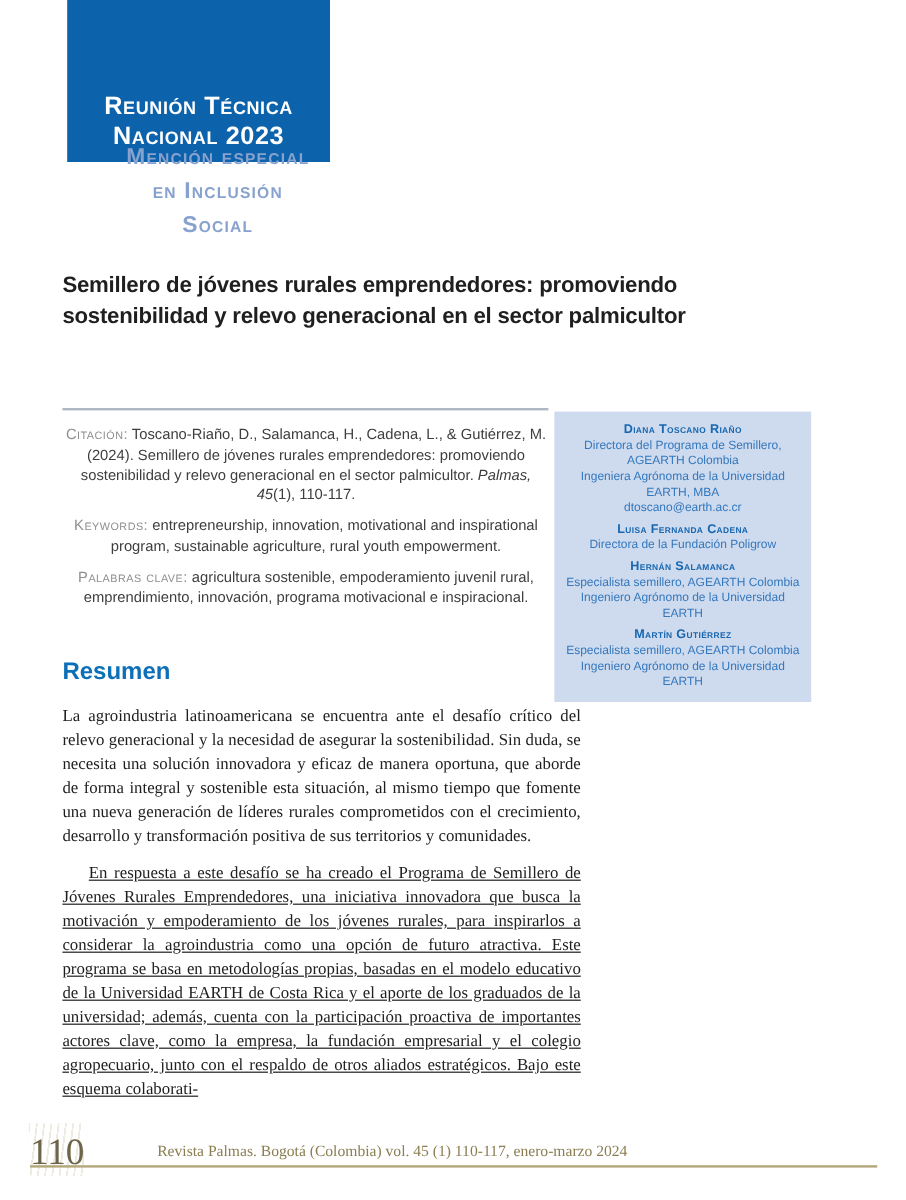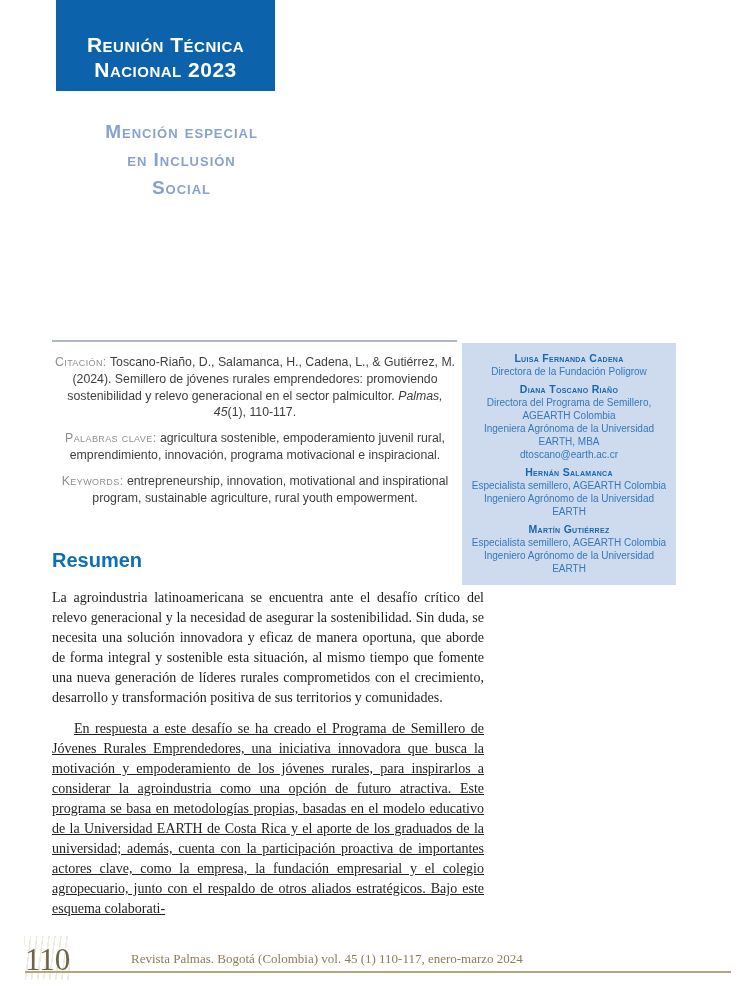--- a/index.html
+++ b/index.html
@@ -10,21 +10,21 @@
     height: 1000px;
     background: #ffffff;
     overflow: hidden;
     font-family: "Liberation Sans", sans-serif;
   }
 
   
   .banner {
     position: absolute;
     left: 56px; top: 0;
-    width: 219px; height: 91px;
+    width: 219px; height: 135px;
     background: #0c63ab;
     display: flex;
     align-items: flex-end;
     justify-content: center;
     padding-bottom: 9px;
   }
   .banner-text {
     color: #ffffff;
     font-weight: bold;
     font-variant: small-caps;
@@ -189,42 +189,43 @@
     <div class="banner-text">
       <div>Reunión Técnica</div>
       <div>Nacional 2023</div>
     </div>
   </div>
 
   <div class="mention">
     <span class="mention-inner">Mención especial en Inclusión Social</span>
   </div>
 
+  <h1 class="title-es">Semillero de jóvenes rurales emprendedores: promoviendo sostenibilidad y relevo generacional en el sector palmicultor</h1>
 
 
   <div class="divider"></div>
 
   <section class="meta">
     <p><span class="label">Citación:</span> <span>Toscano-Riaño, D., Salamanca, H., Cadena, L., &amp; Gutiérrez, M. (2024). Semillero de jóvenes rurales emprendedores: promoviendo sostenibilidad y relevo generacional en el sector palmicultor.</span> <span class="it">Palmas, 45</span><span>(1), 110-117.</span></p>
+    <p><span class="label">Keywords:</span> <span>entrepreneurship, innovation, motivational and inspirational program, sustainable agriculture, rural youth empowerment.</span></p>
     <p><span class="label">Palabras clave:</span> <span>agricultura sostenible, empoderamiento juvenil rural, emprendimiento, innovación, programa motivacional e inspiracional.</span></p>
-    <p><span class="label">Keywords:</span> <span>entrepreneurship, innovation, motivational and inspirational program, sustainable agriculture, rural youth empowerment.</span></p>
   </section>
 
   <aside class="authors">
-    <div class="author">
-      <div class="author-name">Luisa Fernanda Cadena</div>
-      <div class="author-line">Directora de la Fundación Poligrow</div>
-    </div>
     <div class="author">
       <div class="author-name">Diana Toscano Riaño</div>
       <div class="author-line">Directora del Programa de Semillero, AGEARTH Colombia</div>
       <div class="author-line">Ingeniera Agrónoma de la Universidad EARTH, MBA</div>
       <div class="author-line">dtoscano@earth.ac.cr</div>
     </div>
     <div class="author">
+      <div class="author-name">Luisa Fernanda Cadena</div>
+      <div class="author-line">Directora de la Fundación Poligrow</div>
+    </div>
+    <div class="author">
       <div class="author-name">Hernán Salamanca</div>
       <div class="author-line">Especialista semillero, AGEARTH Colombia</div>
       <div class="author-line">Ingeniero Agrónomo de la Universidad EARTH</div>
     </div>
     <div class="author">
       <div class="author-name">Martín Gutiérrez</div>
       <div class="author-line">Especialista semillero, AGEARTH Colombia</div>
       <div class="author-line">Ingeniero Agrónomo de la Universidad EARTH</div>
     </div>
   </aside>

